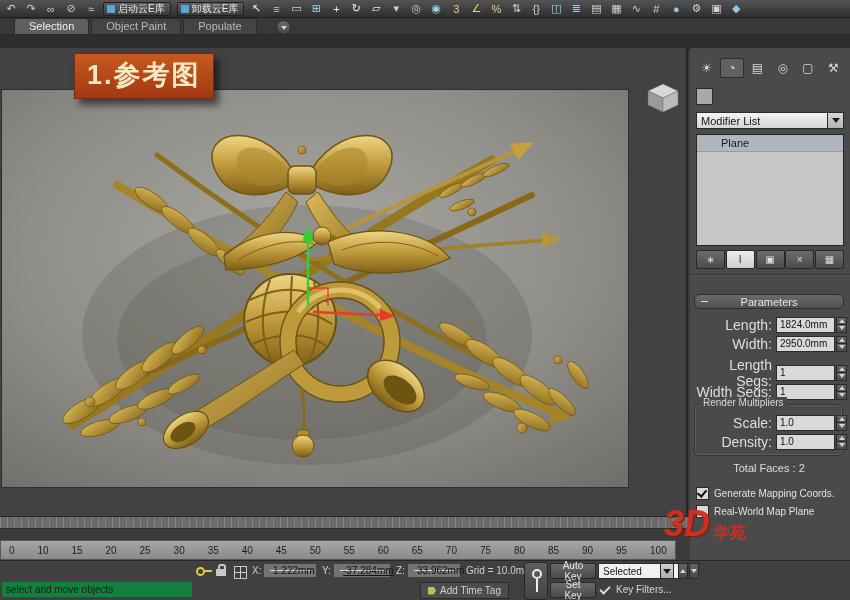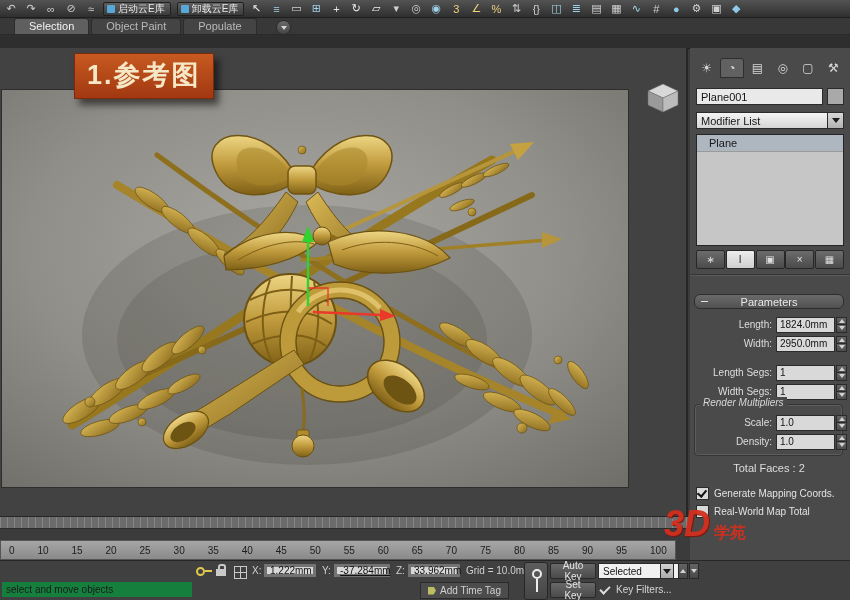--- a/index.html
+++ b/index.html
@@ -64,51 +64,51 @@
   .modlist { position:absolute; left:6px; top:64px; width:148px; height:17px; display:flex; }
   .modlist-text { flex:1; background:linear-gradient(#f4f4f4,#d5d5d5); color:#141414;
     border:1px solid #2b2b2b; border-right:none; display:flex; align-items:center; padding-left:4px; }
   .modlist-arrow { width:15px; background:linear-gradient(#d8d8d8,#b2b2b2); border:1px solid #2b2b2b;
     display:flex; align-items:center; justify-content:center; }
   .tri-down { width:0; height:0; border-left:4px solid transparent; border-right:4px solid transparent;
     border-top:5px solid #1c1c1c; }
   .stack { position:absolute; left:6px; top:86px; width:148px; height:112px; background:#c6c6c6;
     border:1px solid #262626; box-sizing:border-box; }
   .stack-row { height:16px; background:#aeb6bf; color:#15181c; font-size:11px;
-    display:flex; align-items:center; padding-left:12px; border-bottom:1px solid #9a9a9a; }
+    display:flex; align-items:center; padding-left:24px; border-bottom:1px solid #9a9a9a; }
   .sbtns { position:absolute; left:6px; top:202px; width:148px; height:18px; display:flex;
     justify-content:space-between; }
   .sbtn { width:27px; height:17px; background:linear-gradient(#6c6c6c,#4b4b4b); border:1px solid #272727;
     border-radius:2px; color:#e0e0e0; font-size:10px; display:flex; align-items:center; justify-content:center; }
   .sbtn.active { background:linear-gradient(#ededed,#cfcfcf); color:#222; }
   .panel-sep { position:absolute; left:0; top:226px; width:160px; height:1px; background:#353535;
     box-shadow:0 1px 0 #5a5a5a; }
   .rollout-hdr { position:absolute; left:4px; top:246px; width:150px; height:15px;
     background:linear-gradient(#6a6a6a,#515151); border:1px solid #2e2e2e; border-radius:6px;
     display:flex; align-items:center; justify-content:center; font-size:11px; color:#e8e8e8;
     box-sizing:border-box; }
   .rollout-minus { position:absolute; left:6px; top:6px; width:7px; height:1px; background:#e0e0e0; }
   .p-row { position:absolute; left:0; width:158px; height:17px; display:flex; align-items:center; }
-  .p-label { width:82px; text-align:right; padding-right:4px; font-size:10px; color:#dedede; }
+  .p-label { width:82px; text-align:right; padding-right:4px; font-size:14px; color:#dedede; }
   .p-field { width:54px; height:14px; background:#d9d9d9; color:#131313; font-size:10px;
     border:1px solid #2b2b2b; display:flex; align-items:center; padding-left:3px; }
   .spin { width:11px; height:16px; display:flex; flex-direction:column; margin-left:1px; }
   .spin i { flex:1; background:linear-gradient(#676767,#4c4c4c); border:1px solid #2a2a2a;
     display:flex; align-items:center; justify-content:center; }
   .spin i:first-child { border-bottom:none; }
   .tri-up-xs { width:0; height:0; border-left:3px solid transparent; border-right:3px solid transparent;
     border-bottom:4px solid #d2d2d2; }
   .tri-dn-xs { width:0; height:0; border-left:3px solid transparent; border-right:3px solid transparent;
     border-top:4px solid #d2d2d2; }
   #row-length {top:268px;} #row-width {top:287px;} #row-lsegs {top:316px;} #row-wsegs {top:335px;}
   #row-scale {top:366px;} #row-density {top:385px;}
   .rm-group { position:absolute; left:4px; top:356px; width:149px; height:52px;
     border:1px solid #353535; box-shadow:inset 0 0 0 1px #5d5d5d; border-radius:4px; box-sizing:border-box; }
   .rm-legend { position:absolute; left:10px; top:349px; background:#4a4a4a; padding:0 3px;
-    font-size:10px; color:#d8d8d8; z-index:2;font-style:italic; }
+    font-size:10px; color:#d8d8d8; z-index:2; }
   .total-faces { position:absolute; left:0; top:414px; width:158px; text-align:center;
     font-size:11px; color:#dedede; }
   .cb-row { position:absolute; left:6px; width:152px; height:15px; display:flex; align-items:center; }
   #cb1 {top:438px;} #cb2 {top:456px;}
   .cb { width:11px; height:11px; background:#d9d9d9; border:1px solid #2b2b2b; margin-right:5px;
     position:relative; box-sizing:content-box; }
   .cb.checked::after { content:""; position:absolute; left:2px; top:0; width:4px; height:7px;
     border:solid #111; border-width:0 2px 2px 0; transform:rotate(40deg); }
   .cb-label { font-size:10px; color:#e2e2e2; }
   
@@ -116,21 +116,21 @@
     gap:4px; opacity:.95; pointer-events:none; }
   .wm-big { font-size:36px; font-weight:bold; font-style:italic; color:#d42f1e;
     text-shadow:1px 1px 0 #7d160b; line-height:1; }
   .wm-small { font-size:16px; font-weight:bold; color:#d42f1e; line-height:1.1; }
   
   .status1 { position:absolute; left:0; top:560px; width:850px; height:20px; background:#404040;
     border-top:1px solid #262626; box-sizing:border-box; }
   .status2 { position:absolute; left:0; top:580px; width:850px; height:20px; background:#404040; }
   .st-label { position:absolute; top:4px; font-size:10px; color:#cfcfcf; }
   .st-field { position:absolute; top:3px; height:13px; background:#d8d8d8; color:#131313;
-    font-size:10px; border:3px solid #737373; display:flex; align-items:center; padding:0 3px;
+    font-size:10px; border:6px solid #737373; display:flex; align-items:center; padding:0 3px;
     box-sizing:border-box; }
   .sk-btn { position:absolute; top:2px; width:46px; height:16px; background:linear-gradient(#696969,#4a4a4a);
     border:1px solid #282828; border-radius:2px; color:#e5e5e5; font-size:10px;
     display:flex; align-items:center; justify-content:center; font-family:inherit; }
   .sel-combo { position:absolute; left:598px; top:2px; width:86px; height:16px; background:#f1f1f1;
     color:#131313; font-size:10px; display:flex; align-items:center; padding-left:4px;
     border:1px solid #2a2a2a; box-sizing:border-box; }
   .sel-arrow { position:absolute; left:660px; top:2px; width:14px; height:16px;
     background:linear-gradient(#d2d2d2,#ababab); border:1px solid #2a2a2a; box-sizing:border-box;
     display:flex; align-items:center; justify-content:center; }
@@ -378,21 +378,20 @@
     <div class="cp-tabs">
 
     <div class="cp-tab">☀</div>
         <div class="cp-tab active">◔</div>
         <div class="cp-tab">▤</div>
         <div class="cp-tab">◎</div>
         <div class="cp-tab">▢</div>
         <div class="cp-tab">⚒</div>
       </div>
     <div class="name-row">
-      <div class="name-field">Plane001</div>
       <div class="swatch"></div>
     </div>
     <div class="modlist">
       <div class="modlist-text">Modifier List</div>
       <div class="modlist-arrow">
           <span class="tri-down"></span>
         </div>
     </div>
     <div class="stack">
 
@@ -489,21 +488,21 @@
         </span>
     </div>
     <div class="total-faces">Total Faces : 2</div>
 
     <div class="cb-row" id="cb1">
       <span class="cb checked"></span>
       <span class="cb-label">Generate Mapping Coords.</span>
     </div>
     <div class="cb-row" id="cb2">
       <span class="cb"></span>
-      <span class="cb-label">Real-World Map Total</span>
+      <span class="cb-label">Real-World Map Plane</span>
     </div>
   </div>
 
   <div class="watermark">
     <span class="wm-big">3D</span>
     <span class="wm-small">学苑</span>
   </div>
 
   <div class="status1">
     <span class="key-mini"></span>

